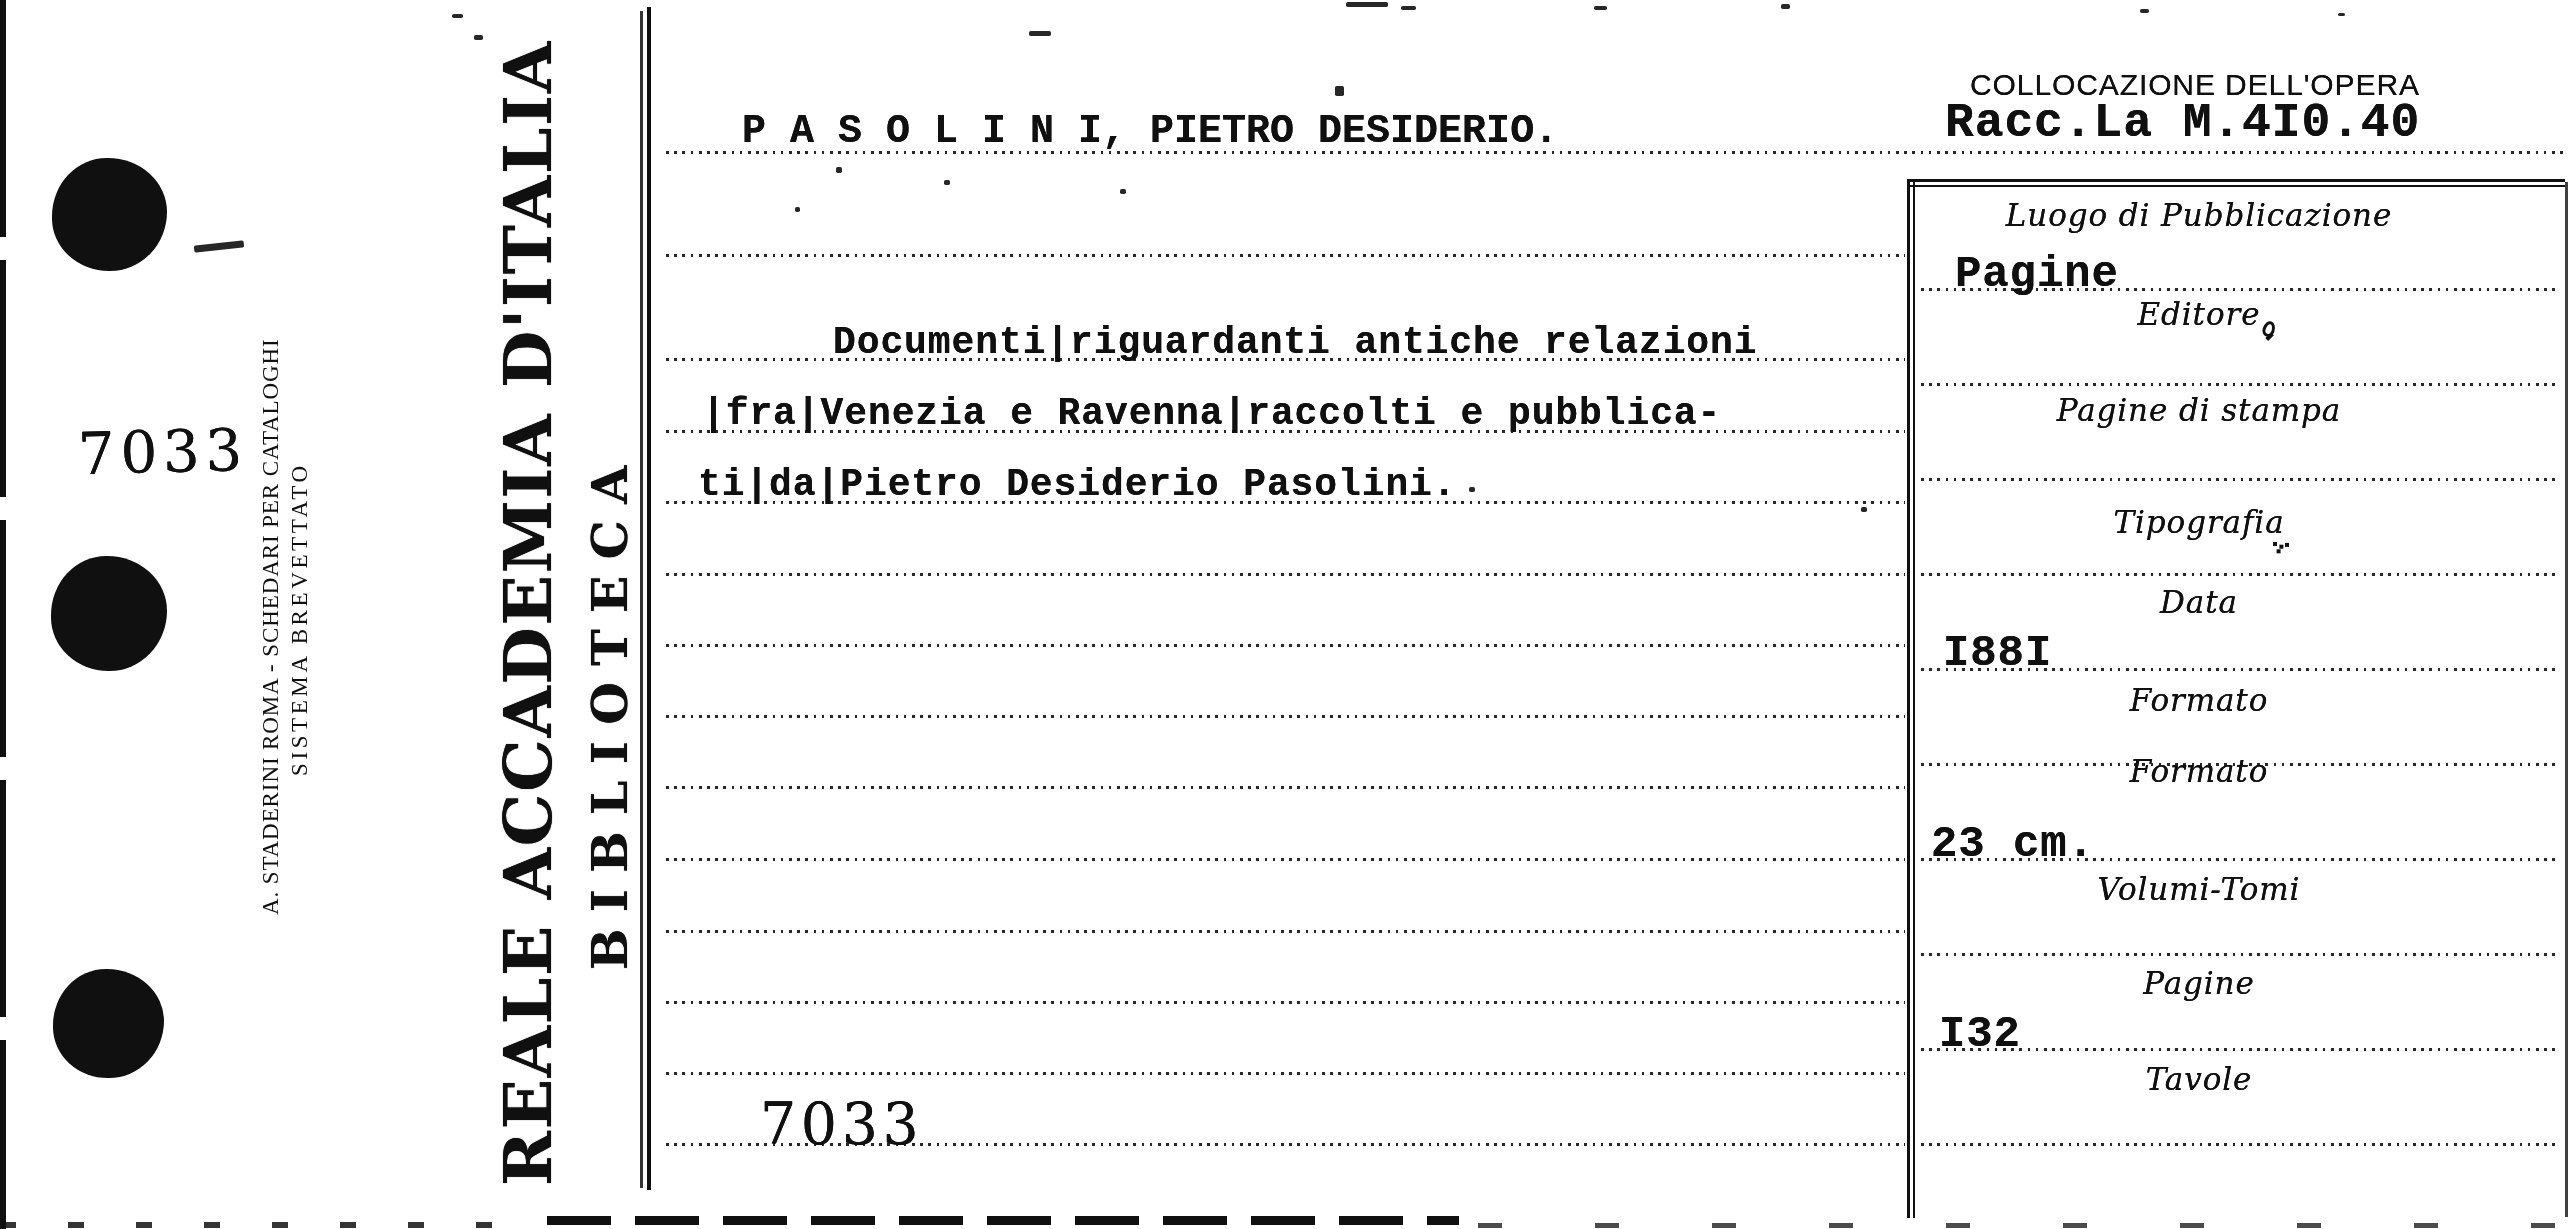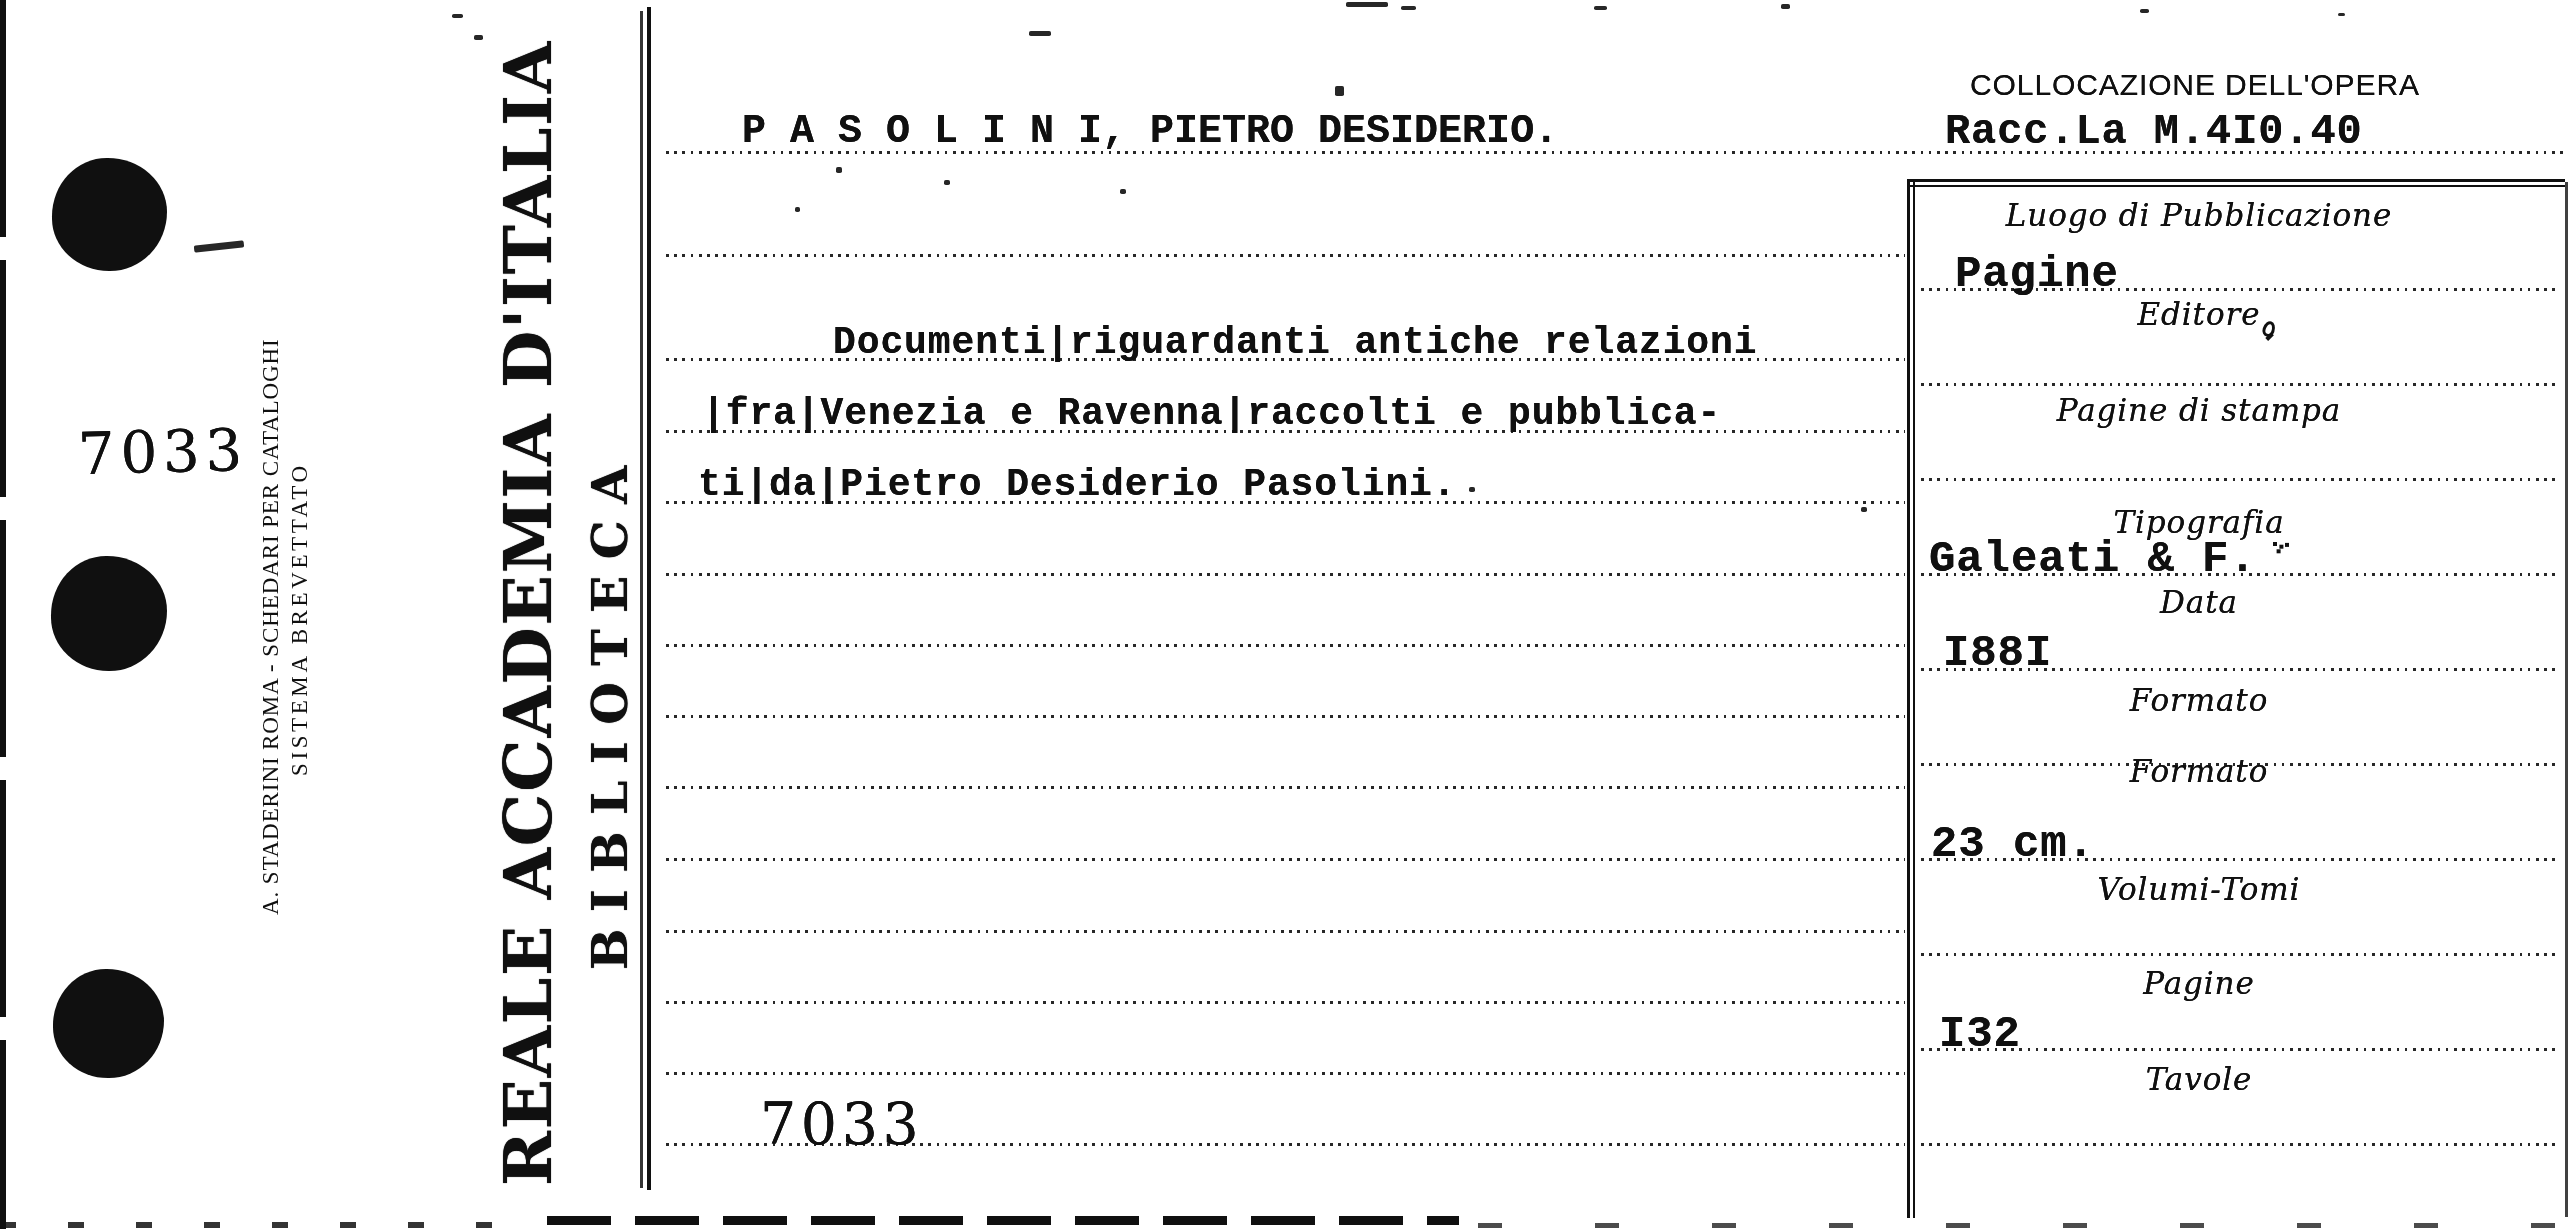--- a/index.html
+++ b/index.html
@@ -73,21 +73,21 @@
   <div class="abs vtext" style="left:252px;top:312px;width:38px;height:629px;font-size:23px;letter-spacing:0.9px;font-family:'Liberation Serif',serif;">A. STADERINI ROMA - SCHEDARI PER CATALOGHI</div>
   <div class="abs vtext" style="left:281px;top:434px;width:38px;height:370px;font-size:23px;letter-spacing:3.6px;font-family:'Liberation Serif',serif;">SISTEMA BREVETTATO</div>
 
   <div class="abs vtext" style="left:483px;top:80px;width:89px;height:1067px;font-size:66px;font-weight:700;letter-spacing:1.8px;font-family:'DejaVu Serif',serif;text-shadow:0 0 0.9px currentColor;">REALE ACCADEMIA D'ITALIA</div>
   <div class="abs vtext" style="left:582px;top:436px;width:55px;height:547px;font-size:49px;font-weight:700;letter-spacing:16.4px;font-family:'DejaVu Serif',serif;text-shadow:0 0 0.9px currentColor;">BIBLIOTECA</div>
 
   <div class="abs solidline" style="left:640px;top:11px;width:2.7px;height:1177px;opacity:.85;"></div>
   <div class="abs solidline" style="left:647px;top:7.3px;width:3.6px;height:1183px;"></div>
 
   <div class="abs printed-italic" style="left:1970px;top:38px;font-size:30px;font-style:normal;letter-spacing:0.9px;font-variant:small-caps;font-family:Liberation Sans, sans-serif;margin-top:30px;">COLLOCAZIONE DELL'OPERA</div>
-  <div class="abs typed" style="left:1945px;top:108px;font-size:42px;letter-spacing:0.9px;">Racc.La M.4I0.40</div>
+  <div class="abs typed" style="left:1945px;top:96px;font-size:48px;letter-spacing:0.9px;">Racc.La M.4I0.40</div>
   <div class="abs typed" style="left:742px;top:109px;font-size:40px;">P A S O L I N I, PIETRO DESIDERIO.</div>
 
   <div class="abs dl" style="top:151px;width:1897px;"></div>
 
   <div class="abs dl" style="top:254px;"></div>
   <div class="abs dl" style="top:358px;"></div>
   <div class="abs dl" style="top:430px;"></div>
   <div class="abs dl" style="top:501px;"></div>
   <div class="abs dl" style="top:573px;"></div>
   <div class="abs dl" style="top:644px;"></div>
@@ -127,21 +127,20 @@
   <div class="abs pl" style="top:478px;"></div>
   <div class="abs pl" style="top:573px;"></div>
   <div class="abs pl" style="top:668px;"></div>
   <div class="abs pl" style="top:763px;"></div>
   <div class="abs pl" style="top:858px;"></div>
   <div class="abs pl" style="top:953px;"></div>
   <div class="abs pl" style="top:1048px;"></div>
   <div class="abs pl" style="top:1143px;"></div>
 
   <div class="abs typed pvalue" style="left:1955px;top:249px;">Pagine</div>
-  <div class="abs typed pvalue" style="left:1929px;top:534px;">Galeati &amp; F.</div>
   <div class="abs typed pvalue" style="left:1943px;top:628px;">I88I</div>
   <div class="abs typed pvalue" style="left:1931px;top:819px;">23 cm.</div>
   <div class="abs typed pvalue" style="left:1939px;top:1009px;">I32</div>
 
   <div class="abs squiggle" style="left:2263px;top:321px;"></div>
   <div class="abs speckle" style="left:2273px;top:542px;"></div>
 
   <div class="abs speck" style="left:1346px;top:1.8px;width:42px;height:5.5px;"></div>
   <div class="abs speck" style="left:1401px;top:5.5px;width:14.6px;height:4.6px;"></div>
   <div class="abs speck" style="left:1029px;top:31px;width:22px;height:4.6px;"></div>

